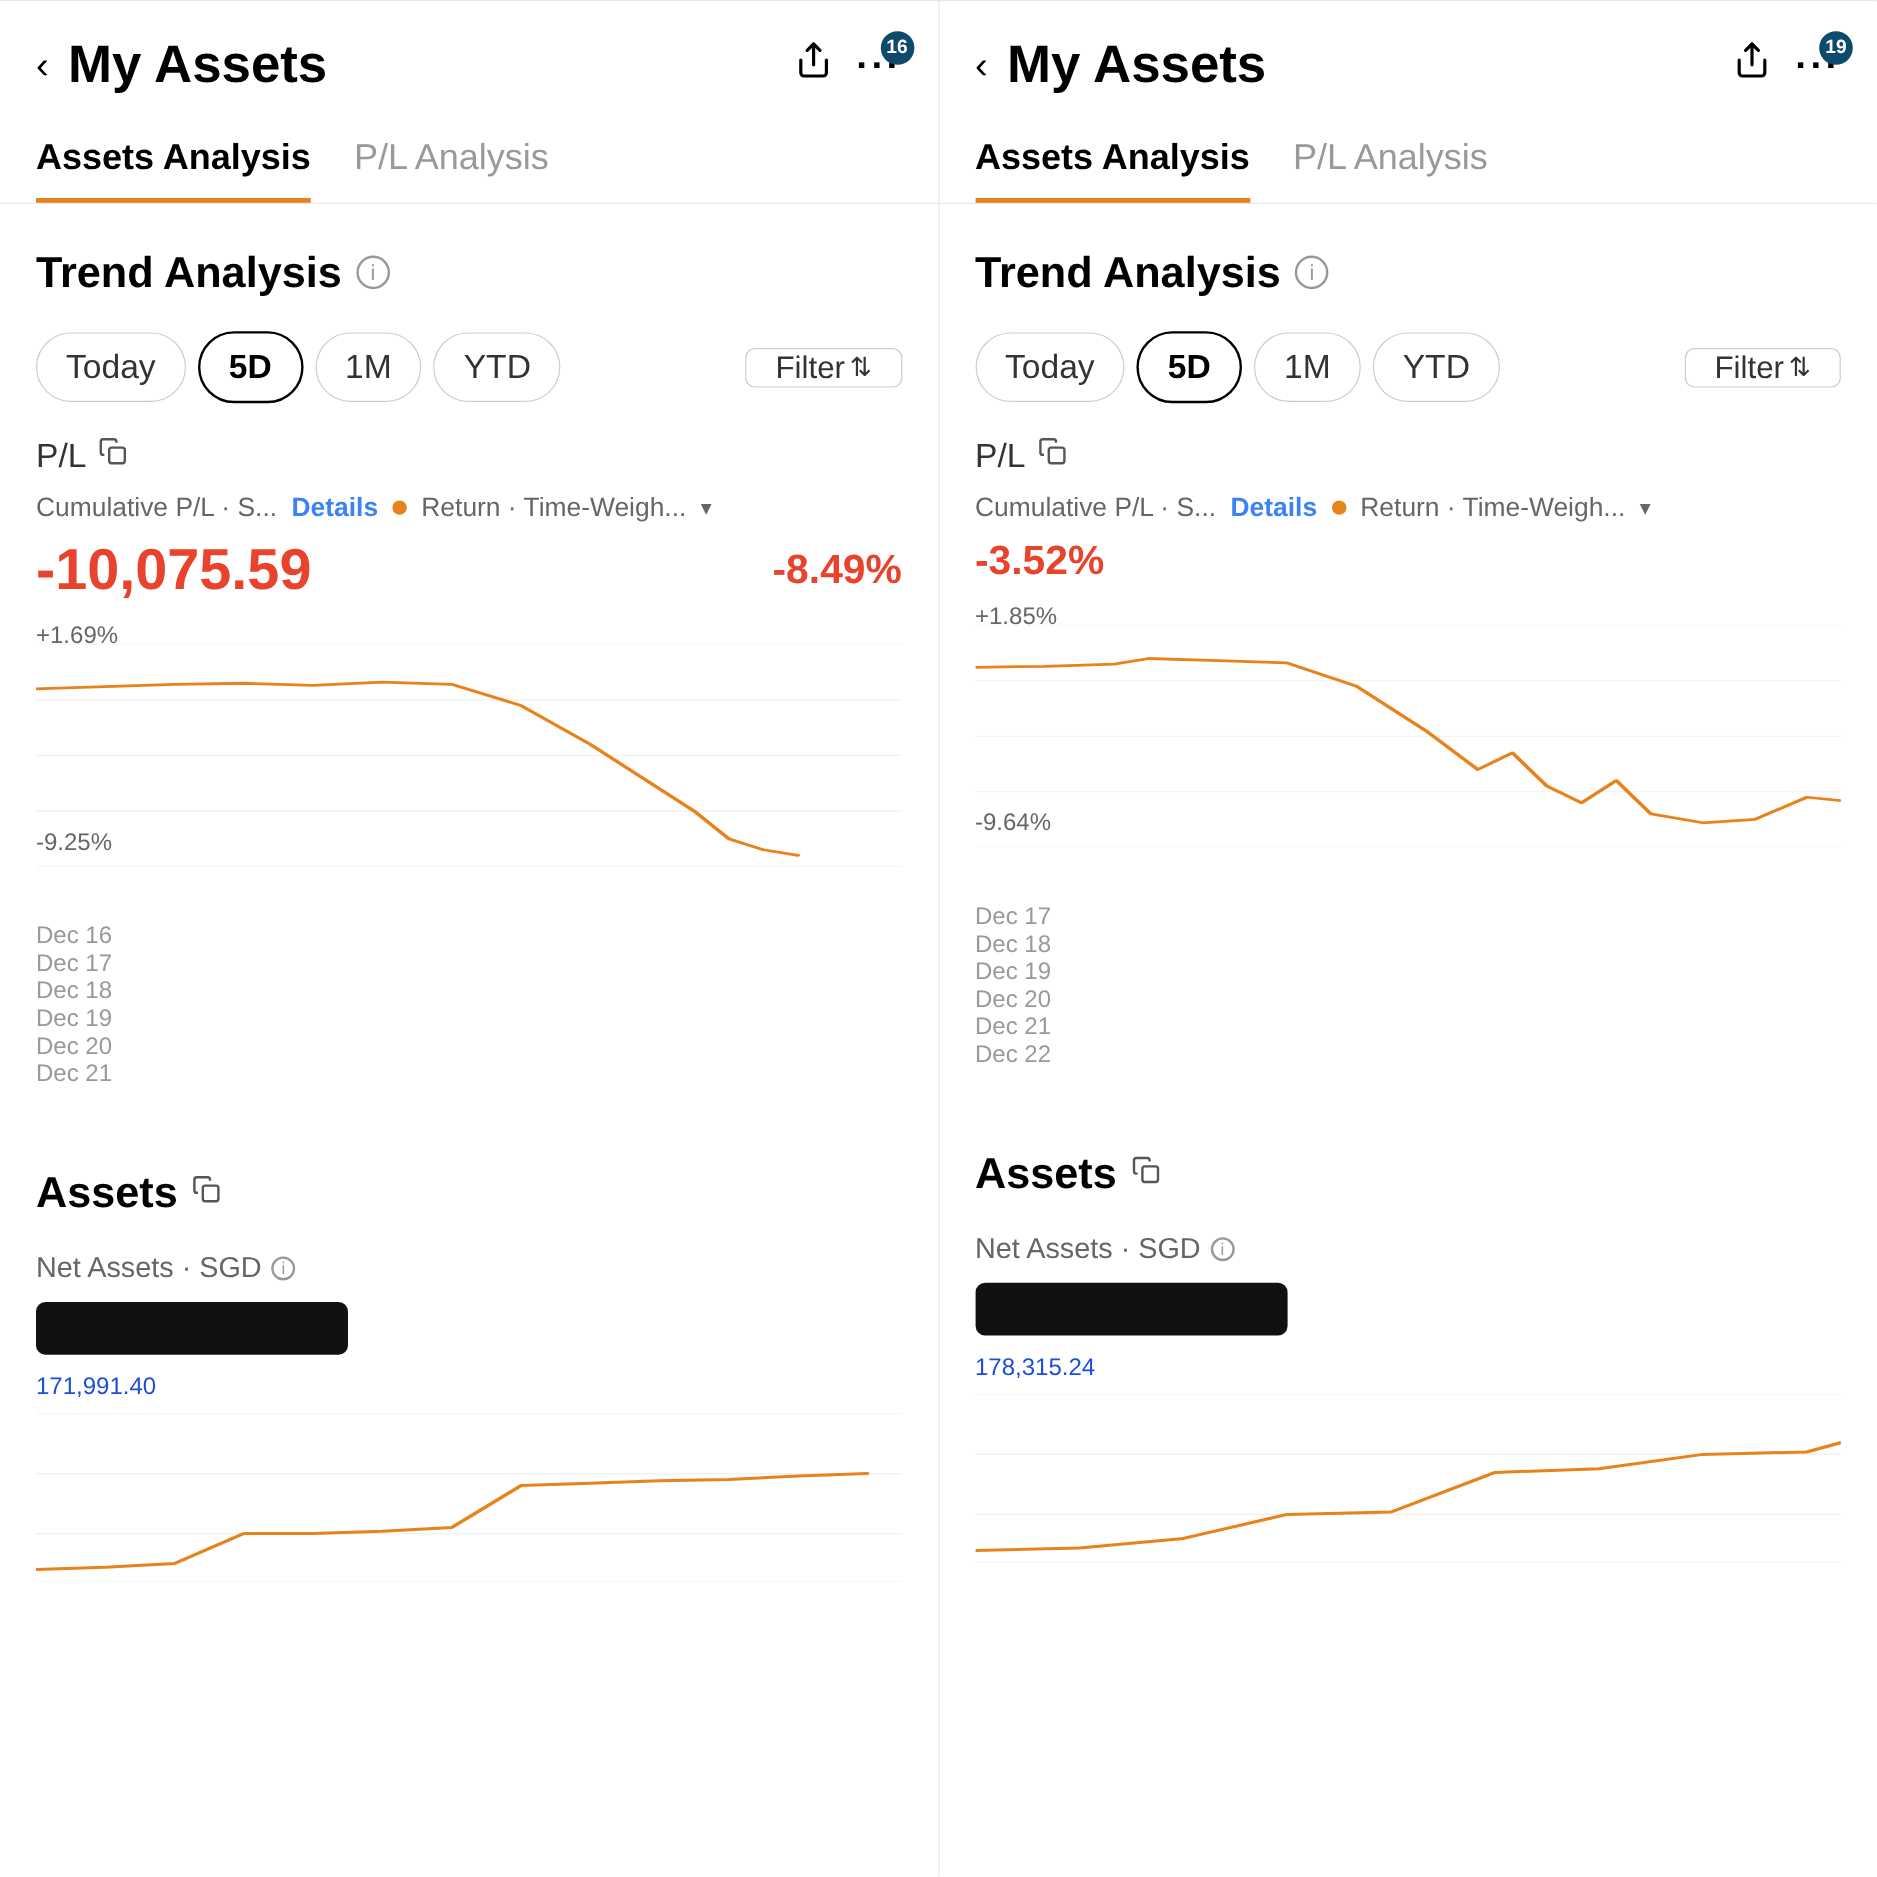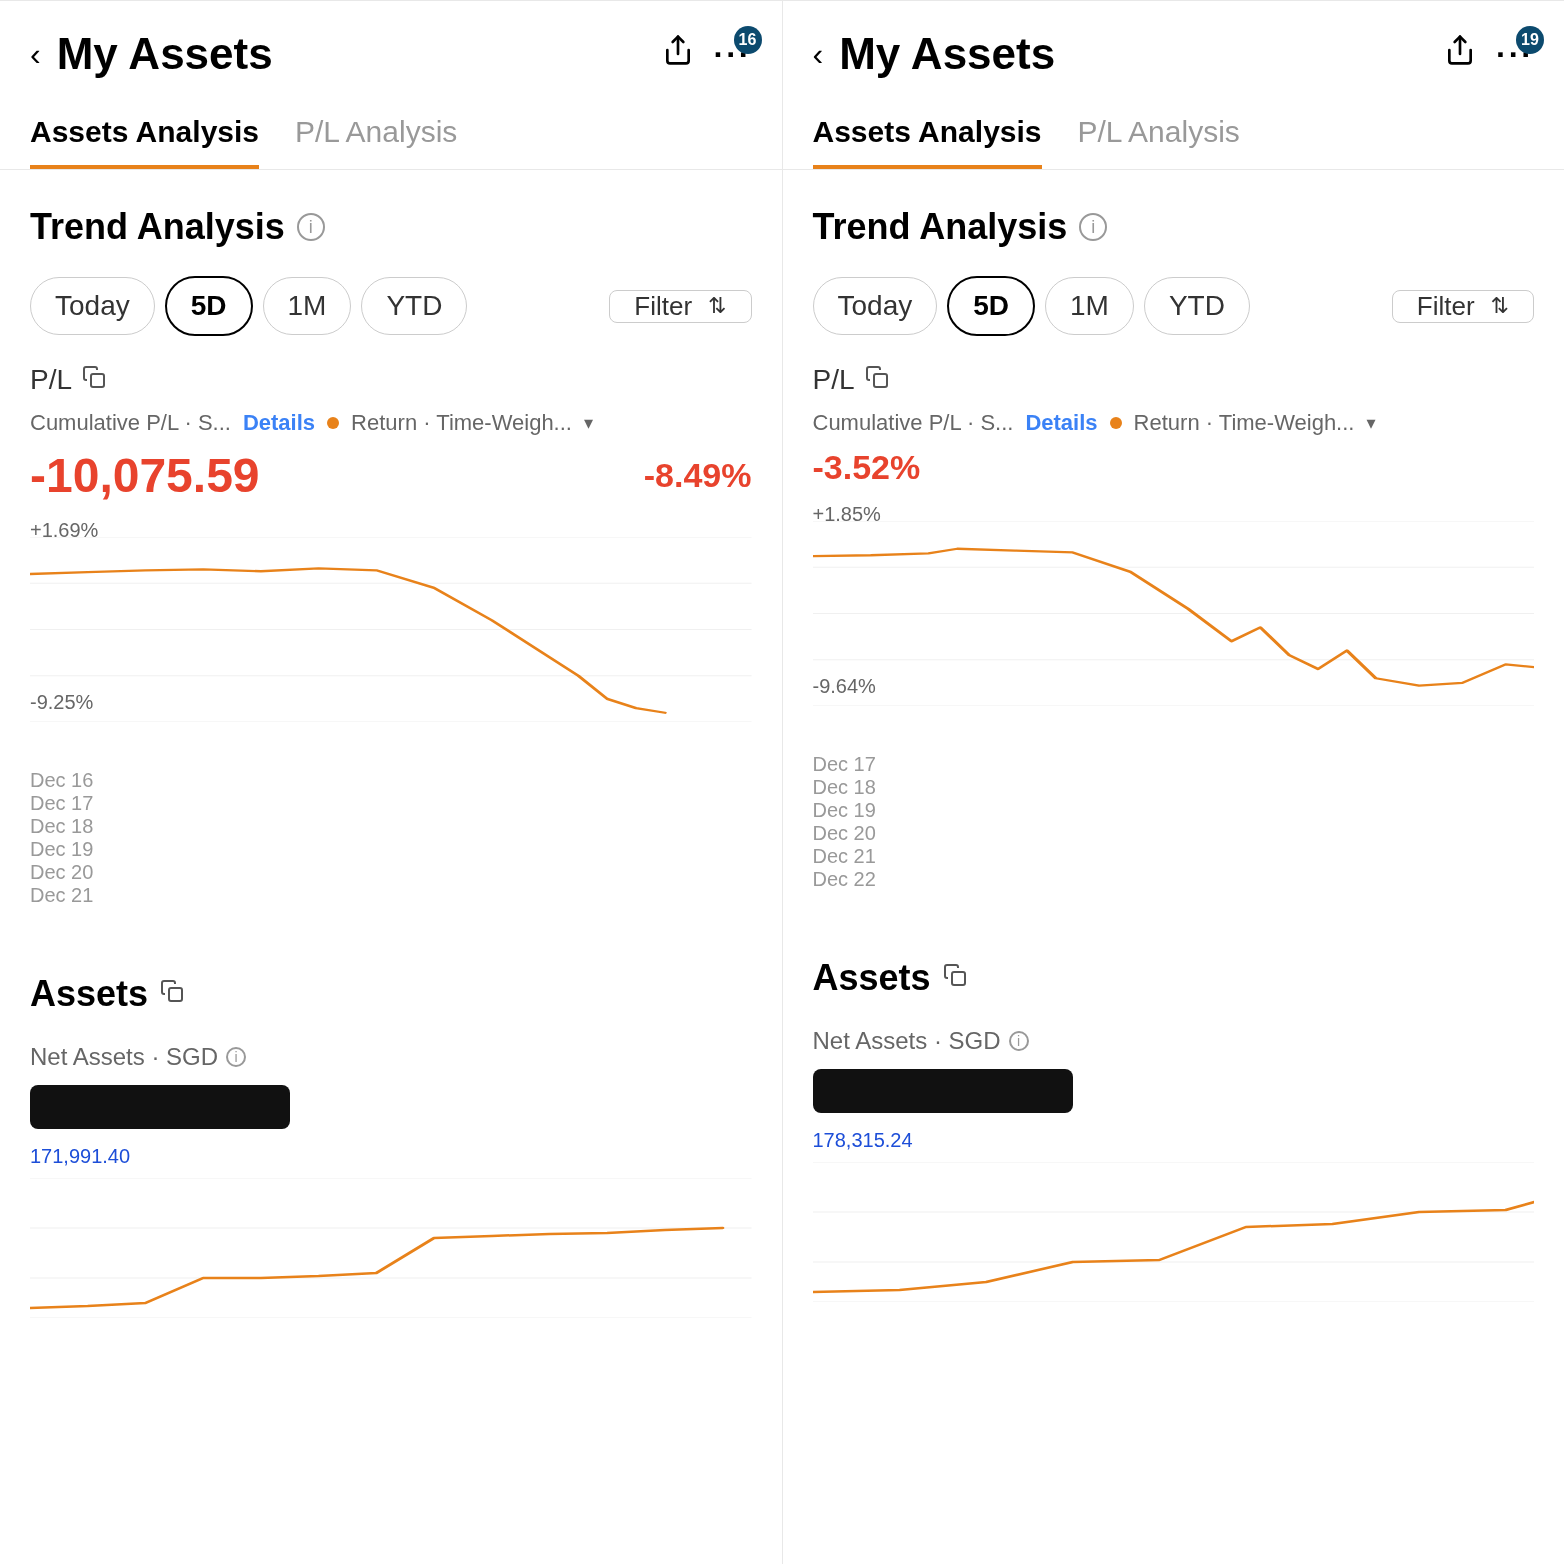--- a/index.html
+++ b/index.html
@@ -162,34 +162,33 @@
     .time-btn.selected {
       border: 2px solid #000;
       font-weight: 600;
       color: #000;
     }
 
     .filter-btn {
       margin-left: auto;
       display: flex;
       align-items: center;
-      gap: 16px;
+      gap: 4px;
       padding: 0 24px;
       border: 1.5px solid #ccc;
       border-radius: 8px;
       font-size: 26px;
       cursor: pointer;
       background: #fff;
       color: #333;
     }
 
     
     .pl-label-row {
       display: flex;
-      align-items: center;
       gap: 10px;
       margin-bottom: 14px;
     }
 
     .pl-label {
       font-size: 28px;
       color: #333;
       font-weight: 500;
     }
 

